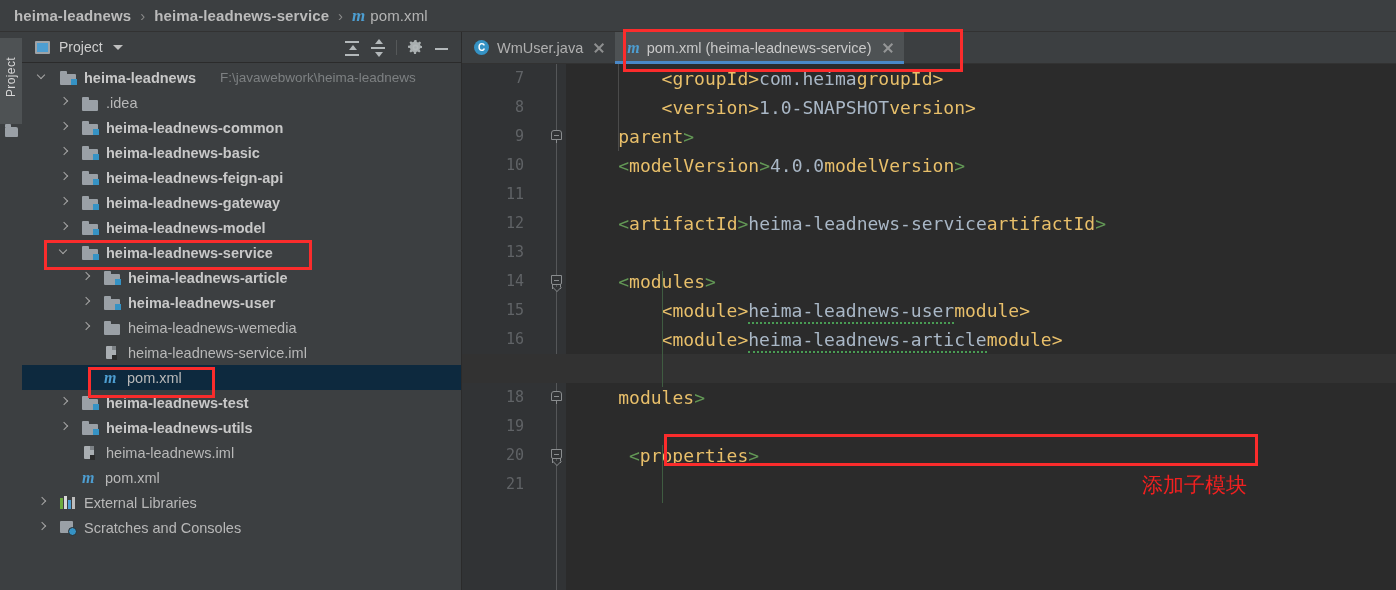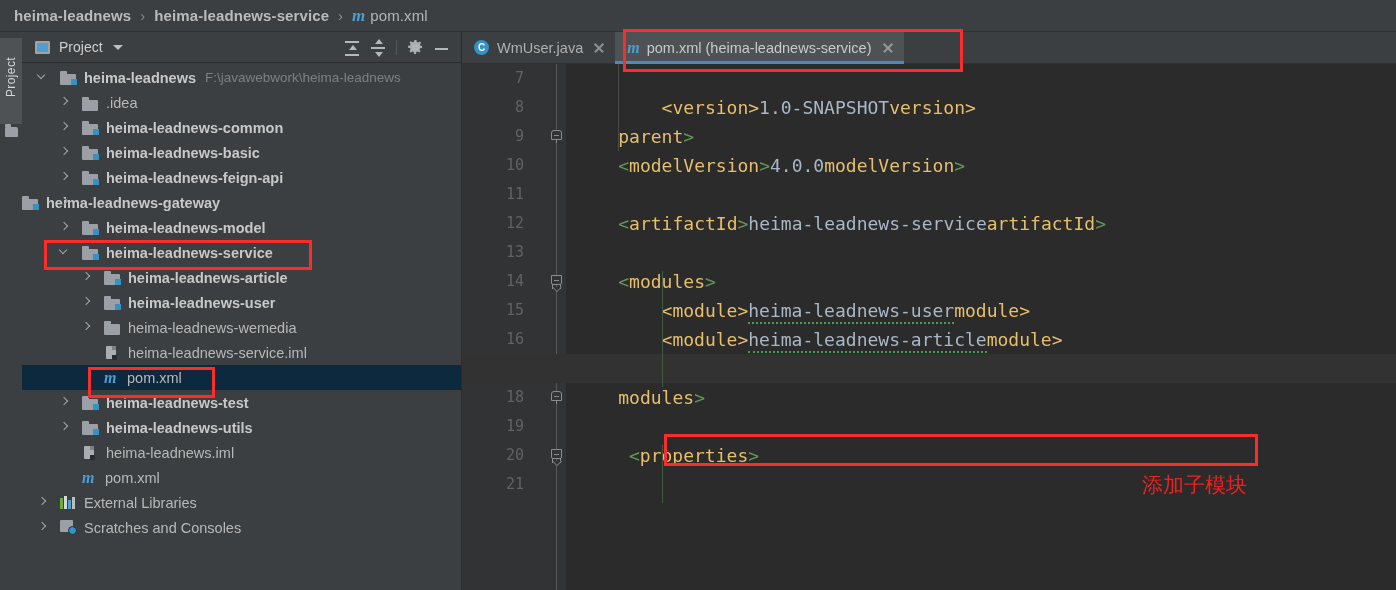--- a/index.html
+++ b/index.html
@@ -116,21 +116,21 @@
     position:absolute;width:9px;height:9px;
   }
   .arrow:before{
     content:"";position:absolute;left:1px;top:0;width:5px;height:5px;
     border-right:1.6px solid #a6a6a6;border-top:1.6px solid #a6a6a6;
     transform:rotate(45deg);
   }
   .arrow.open:before{transform:rotate(135deg);top:-1px;left:0px;}
   .lbl{font-size:14.5px;color:#b8b8b8;}
   .lbl.bold{font-weight:bold;color:#c8c8c8;}
-  .path{font-size:13.5px;color:#7d8082;margin-left:9px;}
+  .path{font-size:13.5px;color:#7d8082;margin-left:24px;}
 
   
   .fic{position:relative;width:17px;height:14px;flex:0 0 auto;margin-right:7px;}
   .fic .body{
     position:absolute;left:0;top:3px;width:16px;height:11px;
     background:#9aa0a6;border-radius:1px;
   }
   .fic .tab{
     position:absolute;left:0;top:0px;width:7px;height:4px;
     background:#9aa0a6;border-radius:1px 1px 0 0;
@@ -393,21 +393,21 @@
             <span class="fic">
               <span class="tab"></span>
               <span class="body"></span>
               <span class="badge"></span>
             </span>
             <span class="lbl bold">heima-leadnews-feign-api</span>
           </span>
         </div>
         <div class="row">
           <span class="arrow" style="left:38px;top:8px"></span>
-          <span style="display:flex;align-items:center;">
+          <span style="display:flex;align-items:center;margin-left:60px">
             <span class="fic">
               <span class="tab"></span>
               <span class="body"></span>
               <span class="badge"></span>
             </span>
             <span class="lbl bold">heima-leadnews-gateway</span>
           </span>
         </div>
         <div class="row">
           <span class="arrow" style="left:38px;top:8px"></span>
@@ -524,21 +524,21 @@
               <i></i>
               <i></i>
               <i></i>
               <i></i>
             </span>
             <span class="lbl">External Libraries</span>
           </span>
         </div>
         <div class="row">
           <span class="arrow" style="left:16px;top:8px"></span>
-          <span style="display:flex;margin-left:38px">
+          <span style="display:flex;align-items:center;margin-left:38px">
             <span class="scric">
               <span class="sh"></span>
               <span class="ck"></span>
             </span>
             <span class="lbl">Scratches and Consoles</span>
           </span>
         </div>
       </div>
   </div>
 
@@ -589,20 +589,21 @@
           </div>
           <div class="lineno" style="top: 348px;">19</div>
           <div class="lineno" style="top: 377px;">20</div>
           <div class="fold bot" style="left: 89px; top: 385px;">
             <span class="box"></span>
             <span class="tip"></span>
           </div>
           <div class="lineno" style="top: 406px;">21</div>
         </div>
       <div class="code" id="code">
+          <div class="cline" style="top: 0px; left: 86.56px;"><span class="t-punct">&lt;</span><span class="t-tag">groupId</span><span class="t-punct">&gt;</span><span class="t-val">com.heima</span><span class="t-punct"><span class="t-tag">groupId</span><span class="t-punct">&gt;</span></span></div>
           <div class="cline" style="top: 29px; left: 86.56px;"><span class="t-punct">&lt;</span><span class="t-tag">version</span><span class="t-punct">&gt;</span><span class="t-val">1.0-SNAPSHOT</span><span class="t-punct"><span class="t-tag">version</span><span class="t-punct">&gt;</span></span></div>
           <div class="cline" style="top: 58px; left: 43.28px;"><span class="t-close"><span class="t-tag">parent</span><span class="t-close">&gt;</span></span></div>
           <div class="cline" style="top: 87px; left: 43.28px;"><span class="t-close">&lt;</span><span class="t-tag">modelVersion</span><span class="t-close">&gt;</span><span class="t-val">4.0.0</span><span class="t-close"><span class="t-tag">modelVersion</span><span class="t-close">&gt;</span></span></div>
           <div class="cline" style="top: 145px; left: 43.28px;"><span class="t-close">&lt;</span><span class="t-tag">artifactId</span><span class="t-close">&gt;</span><span class="t-val">heima-leadnews-service</span><span class="t-close"><span class="t-tag">artifactId</span><span class="t-close">&gt;</span></span></div>
           <div class="cline" style="top: 203px; left: 43.28px;"><span class="t-close">&lt;</span><span class="t-tag">modules</span><span class="t-close">&gt;</span></div>
           <div class="cline" style="top: 232px; left: 86.56px;"><span class="t-punct">&lt;</span><span class="t-tag">module</span><span class="t-punct">&gt;</span><span class="t-val wavy">heima-leadnews-user</span><span class="t-punct"><span class="t-tag">module</span><span class="t-punct">&gt;</span></span></div>
           <div class="cline" style="top: 261px; left: 86.56px;"><span class="t-punct">&lt;</span><span class="t-tag">module</span><span class="t-punct">&gt;</span><span class="t-val wavy">heima-leadnews-article</span><span class="t-punct"><span class="t-tag">module</span><span class="t-punct">&gt;</span></span></div>
           <div class="curline" style="top: 290px; left: -113px; width: 1047px;"></div>
           <div class="cline" style="top: 319px; left: 43.28px;"><span class="t-close"><span class="t-tag">modules</span><span class="t-close">&gt;</span></span></div>
           <div class="cline" style="top: 377px; left: 54px;"><span class="t-close">&lt;</span><span class="t-tag">properties</span><span class="t-close">&gt;</span></div>

